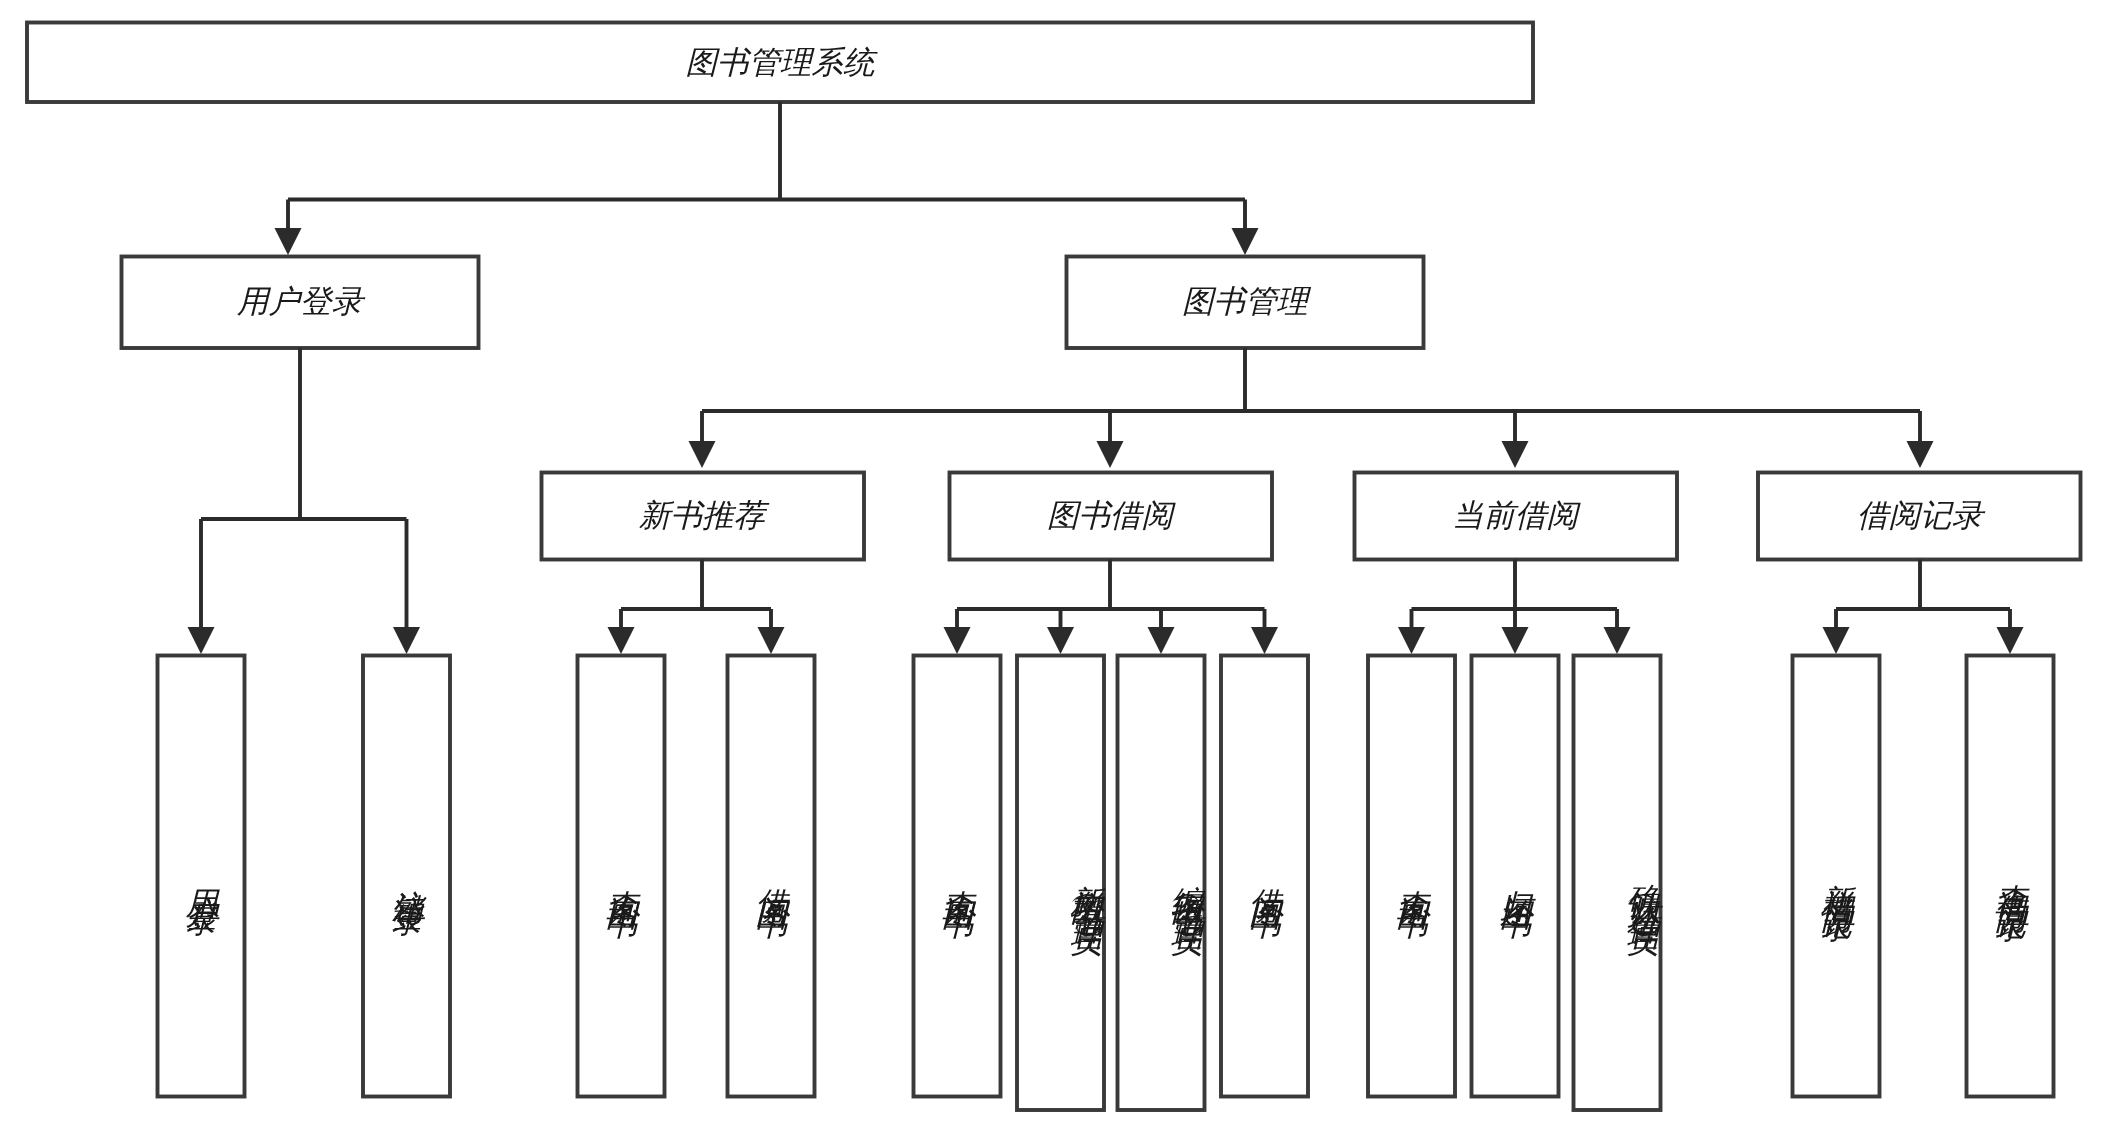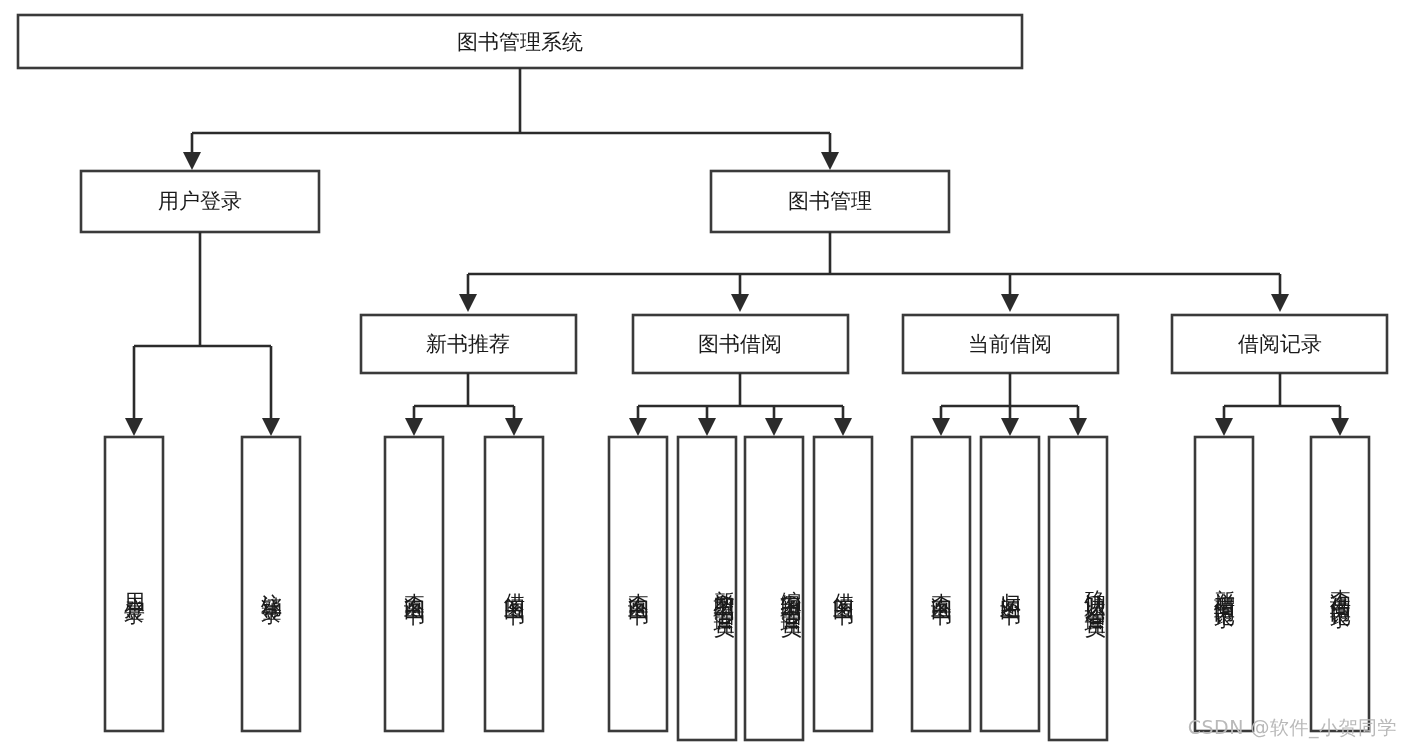--- a/index.html
+++ b/index.html
@@ -10,20 +10,21 @@
   }
   body {
     font-family: "DejaVu Sans", "Liberation Sans", sans-serif;
   }
   #diagram-root {
     position: relative;
     width: 1405px;
     height: 747px;
     background: #ffffff;
     overflow: hidden;
+    font-style: italic;
   }
   svg.diagram-canvas {
     position: absolute;
     left: 0;
     top: 0;
     width: 1405px;
     height: 747px;
     display: block;
   }
   .node-box {
@@ -226,15 +227,14 @@
   <div class="vlabel" style="left:745px; top:441px; width:58px; height:299px; align-items:flex-start;">编辑图书（管理员）</div>
   <div class="vlabel" style="left:814px; top:437px; width:58px; height:294px;">借阅图书</div>
 
   <div class="vlabel" style="left:912px; top:437px; width:58px; height:294px;">查询图书</div>
   <div class="vlabel" style="left:981px; top:437px; width:58px; height:294px;">归还图书</div>
   <div class="vlabel" style="left:1049px; top:441px; width:58px; height:299px; align-items:flex-start;">确认归还（管理员）</div>
 
   <div class="vlabel" style="left:1195px; top:437px; width:58px; height:294px;">新增借阅记录</div>
   <div class="vlabel" style="left:1311px; top:437px; width:58px; height:294px;">查询借阅记录</div>
 
-  <div class="watermark">CSDN @软件_小贺同学</div>
 
 </div>
 
 </body></html>

